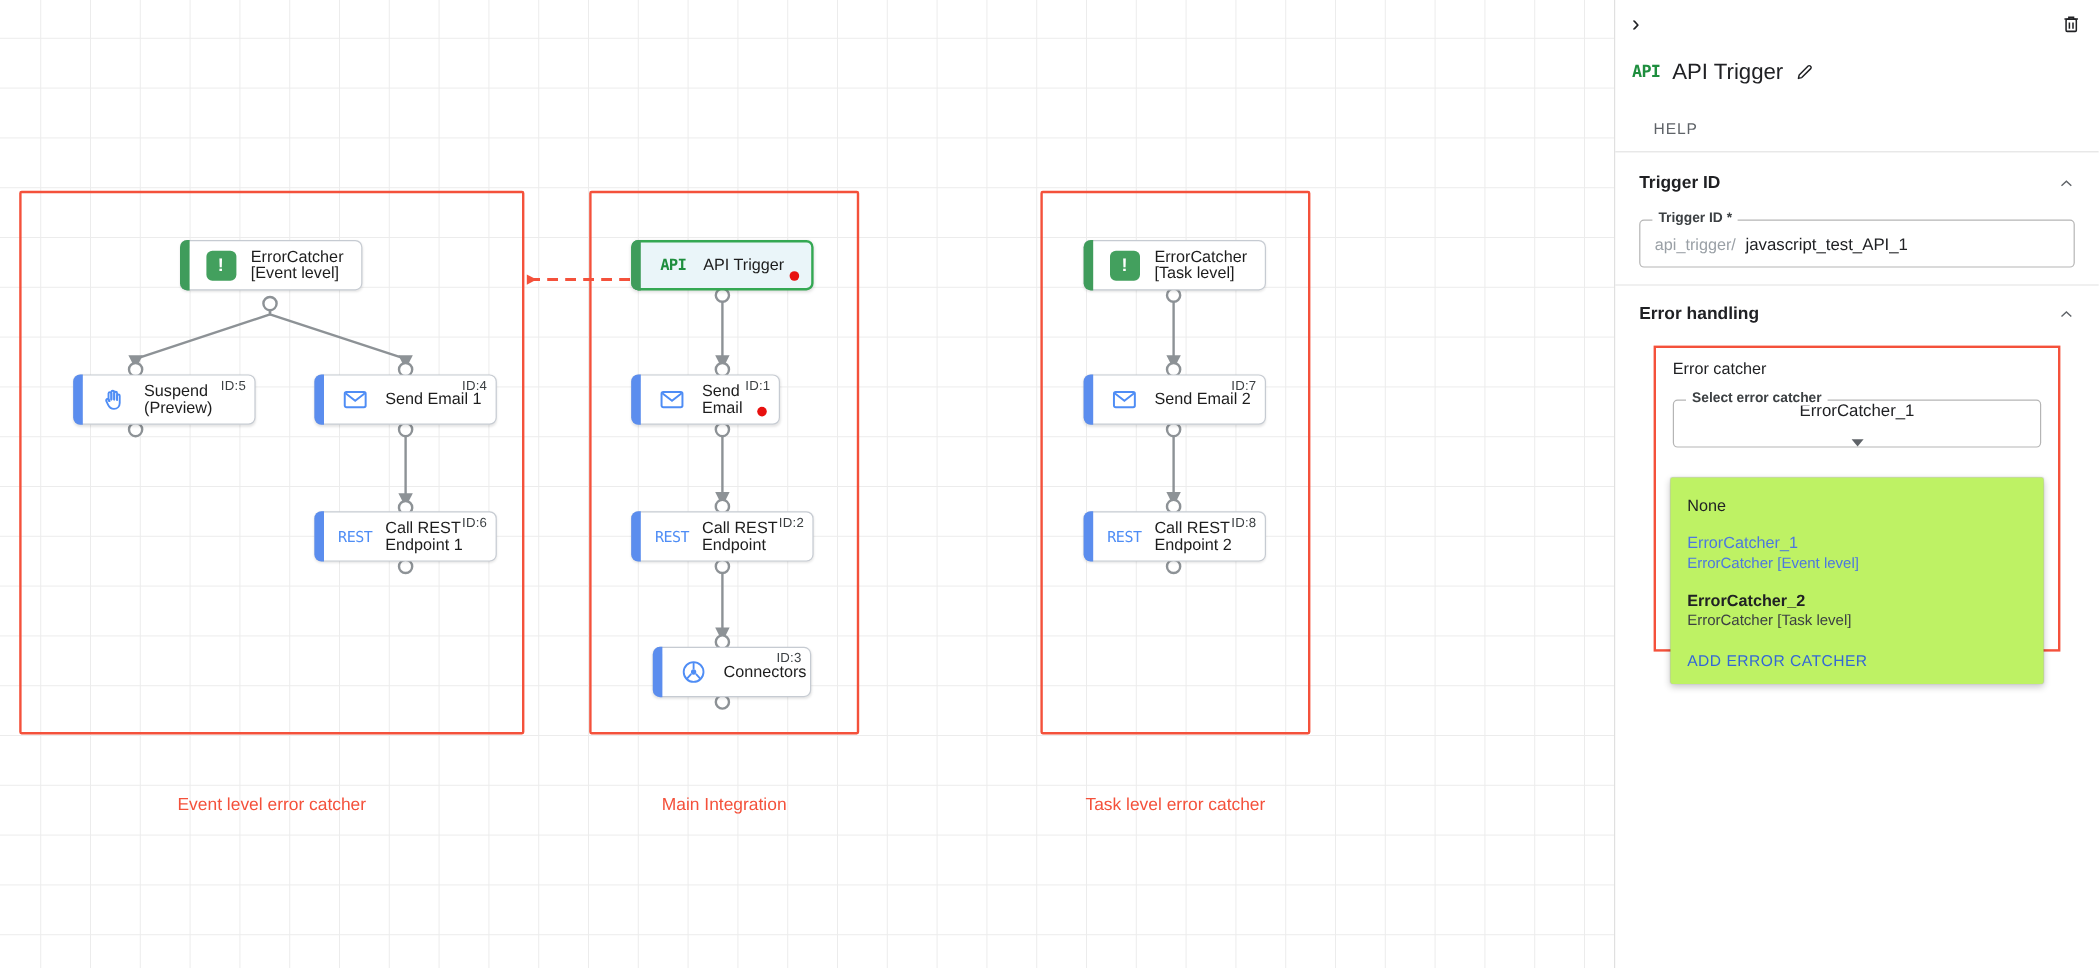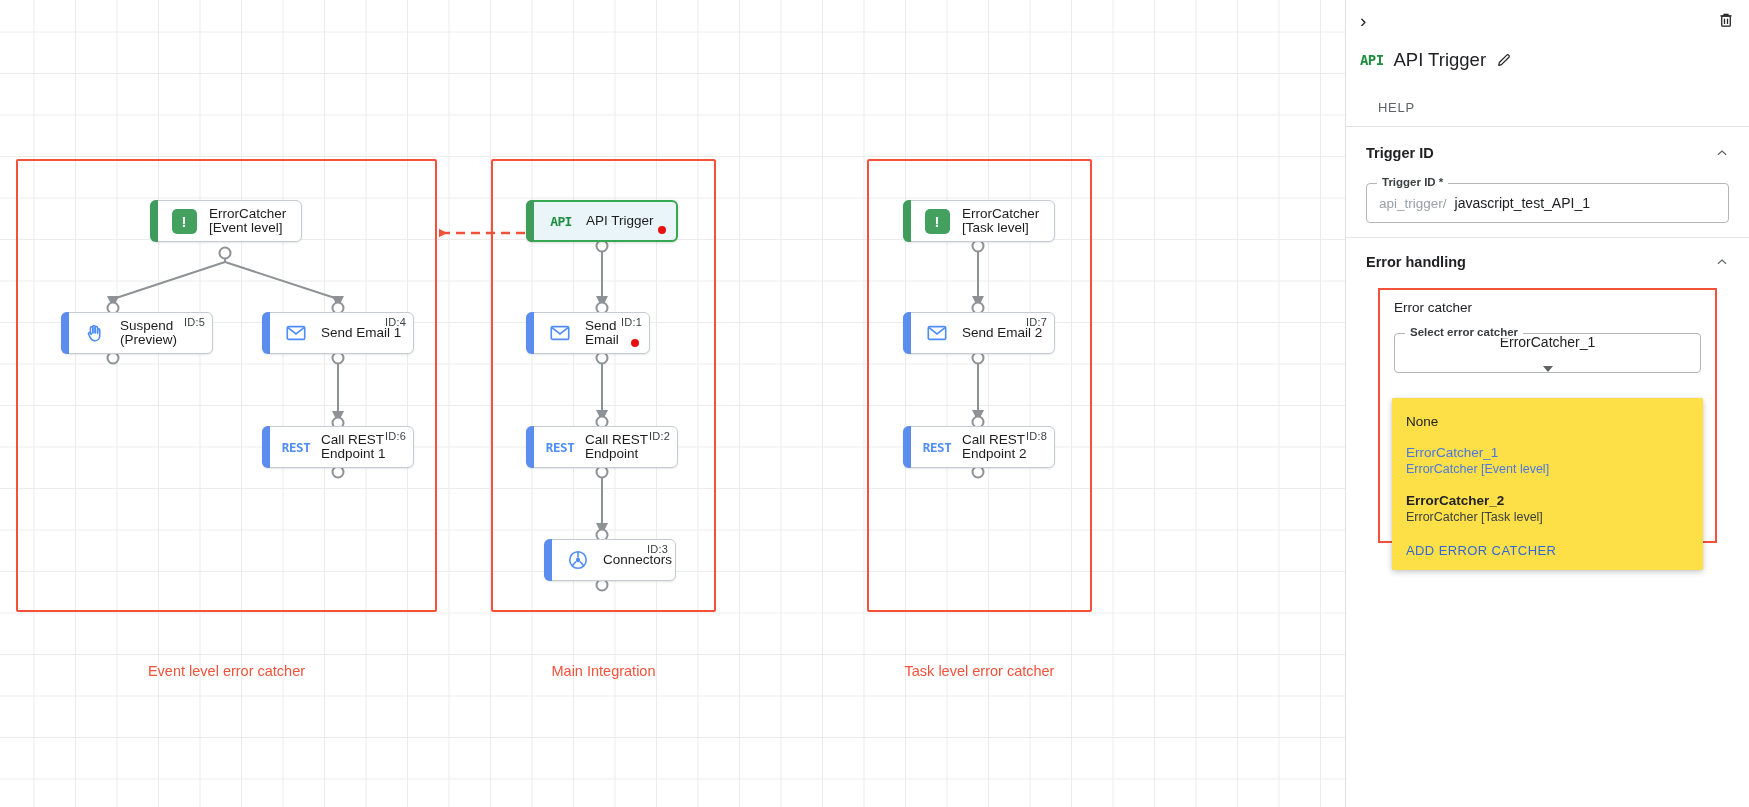--- a/index.html
+++ b/index.html
@@ -90,21 +90,21 @@
     position: absolute;
     right: 10px; bottom: 6px;
     width: 8px; height: 8px;
     border-radius: 50%;
     background: #e8100f;
   }
 
   
   .rest-text {
     font-family: "DejaVu Sans Mono", monospace;
-    font-weight: bold;
+    font-weight: normal;
     font-size: 12.5px;
     color: #4f8df5;
     letter-spacing: -0.4px;
   }
   .api-text {
     font-family: "DejaVu Sans Mono", monospace;
     font-weight: bold;
     font-size: 13px;
     color: #1e8e3e;
     letter-spacing: -0.6px;
@@ -204,21 +204,21 @@
     flex-direction: column;
   }
   .select-val { font-size: 14px; color: #202124; }
   .arrow-down { width: 0; height: 0; border-left: 5px solid transparent;
     border-right: 5px solid transparent; border-top: 6px solid #5f6368; }
 
   .menu {
     position: absolute;
     left: 12px; right: 12px;
     top: 108px;
-    background: #fde047;
+    background: #bef264;
     box-shadow: 0 2px 6px rgba(0,0,0,.22), 0 0 1px rgba(0,0,0,.2);
     padding: 8px 0 8px 0;
     border-radius: 2px;
     z-index: 5;
   }
   .menu-item { padding: 7px 14px; cursor: pointer; }
   .mi-primary { font-size: 13.5px; color: #202124; line-height: 17px; }
   .mi-secondary { font-size: 12.5px; color: #3c4043; line-height: 17px; }
   .menu-item.sel .mi-primary, .menu-item.sel .mi-secondary { color: #4c77e0; }
   .mi-primary.bold { font-weight: bold; }

